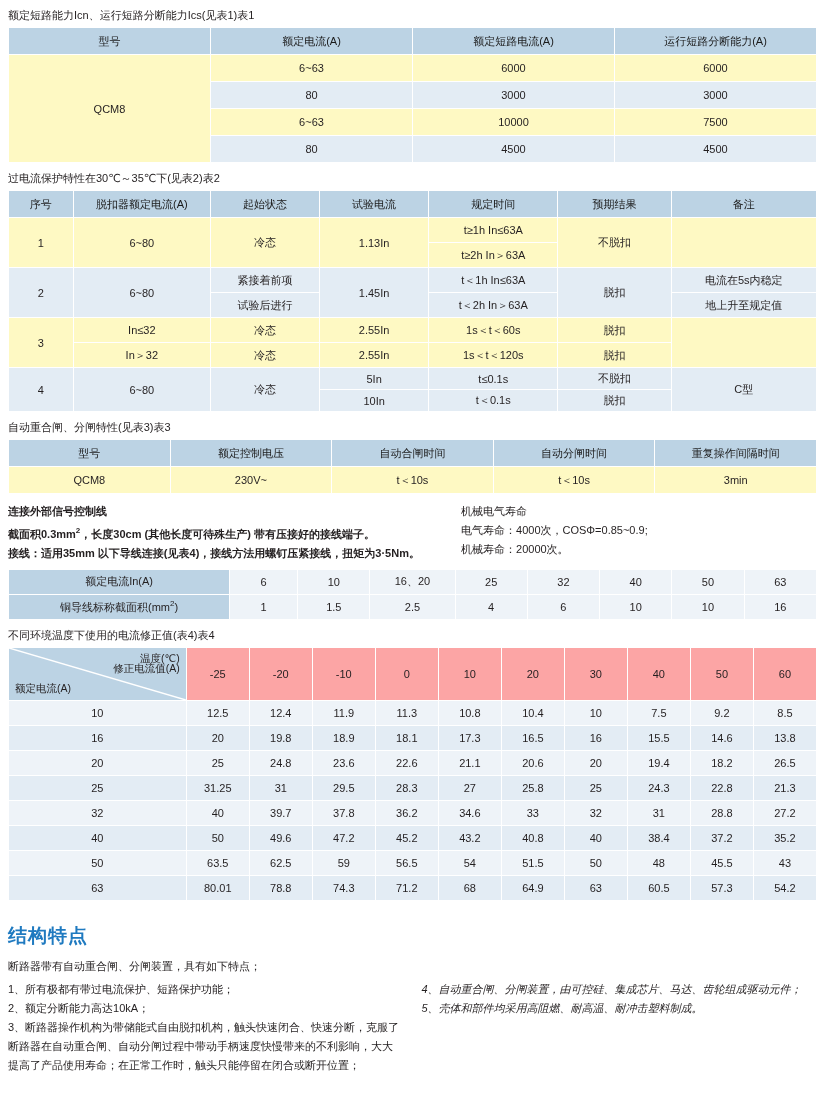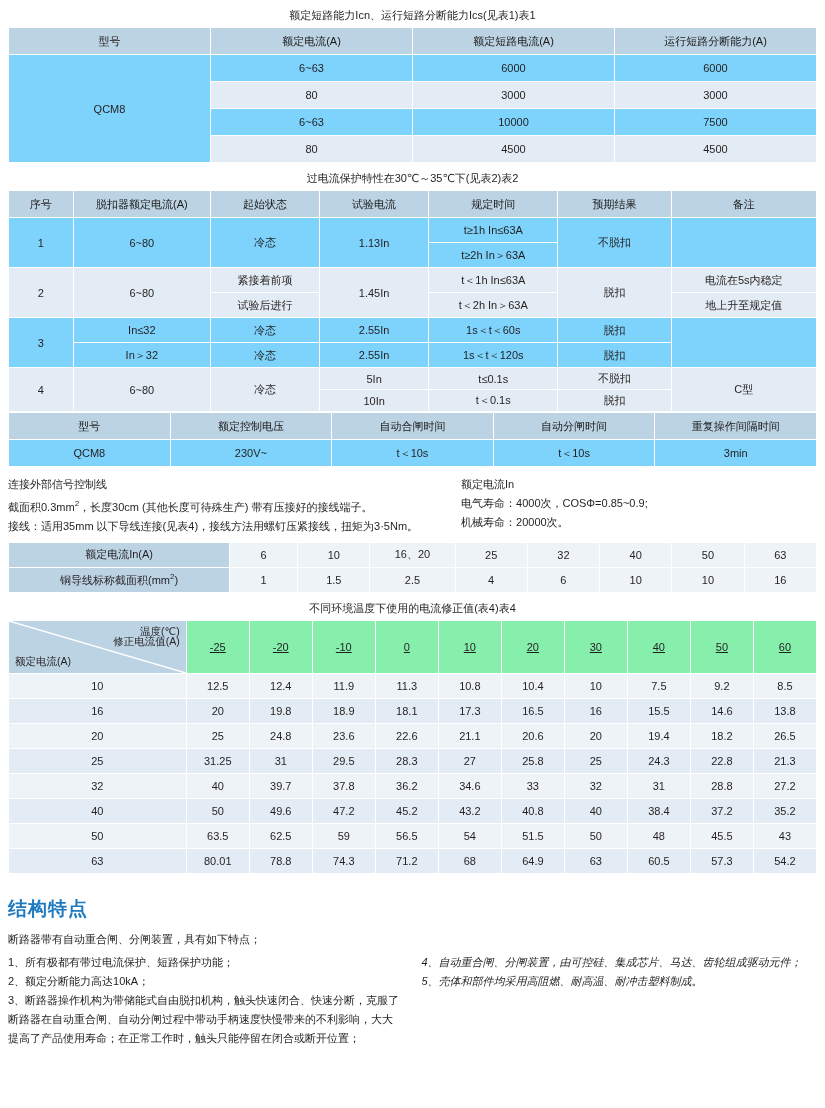--- a/index.html
+++ b/index.html
@@ -7,43 +7,43 @@
     width:825px;
     min-height:1108px;
     background:#ffffff;
     font-family:"Liberation Sans","DejaVu Sans",sans-serif;
     font-size:11px;
     color:#231f20;
     -webkit-font-smoothing:antialiased;
   }
   .page{width:825px;padding:0 0 10px 0;box-sizing:border-box;}
   .sec{margin:0 8px;}
-  .cap-row{display:flex;justify-content:center;align-items:flex-end;margin:8px 0 4px 0;font-size:11px;}
+  .cap-row{display:flex;justify-content:flex-start;align-items:flex-end;margin:8px 0 4px 0;font-size:11px;}
   .cap-left{color:#231f20;}
   .cap-right{color:#231f20;}
   table{border-collapse:collapse;width:100%;table-layout:fixed;}
   td,th{border:1px solid #ffffff;text-align:center;vertical-align:middle;font-weight:normal;font-size:11px;padding:0;}
   .hdr td{background:#bcd3e4;height:26px;color:#1a1a1a;}
-  .cell{background:#7dd3fc;height:26px;}
+  .cell{background:#fef9c3;height:26px;}
   .cell2{background:#e3ecf4;height:26px;}
   
   .t1 td{border:1px solid #ffffff;}
   
   .para{font-size:11px;line-height:19px;color:#231f20;}
   .two-col{display:flex;margin-top:8px;}
-  .col-l{width:56%;}
+  .col-l{width:56%;font-weight:bold;}
   .col-r{width:44%;}
   .sub{vertical-align:super;font-size:8px;}
   
   .wire td{height:24px;border:1px solid #ffffff;}
   .wire .lbl{background:#bcd3e4;text-align:center;}
   .wire .val{background:#eef3f8;}
   
   .temp td{height:24px;border:1px solid #ffffff;}
-  .temp .hd{background:#86efac;text-decoration:underline;}
+  .temp .hd{background:#fca5a5;}
   .temp .row-a{background:#eef3f8;}
   .temp .row-b{background:#e3ecf4;}
   .diag{position:relative;background:#bcd3e4;height:52px;}
   .diag .line{position:absolute;left:0;top:0;width:100%;height:100%;}
   .diag .t1x{position:absolute;right:6px;top:4px;font-size:10.5px;}
   .diag .t2x{position:absolute;left:6px;bottom:4px;font-size:10.5px;}
   .diag .t3x{position:absolute;right:6px;bottom:4px;font-size:10.5px;}
   h2.section-title{
     color:#1f7ac0;font-size:19px;margin:22px 0 8px 0;font-weight:bold;letter-spacing:1px;
   }
@@ -183,20 +183,24 @@
       <tr>
         <td class="cell2" style="height:21px">10In</td>
         <td class="cell2" style="height:21px">t＜0.1s</td>
         <td class="cell2" style="height:21px">脱扣</td>
       </tr>
     </tbody>
       </table>
   </div>
 
   <div class="sec">
+    <div class="cap-row">
+      <span class="cap-left">自动重合闸、分闸特性(见表3)</span>
+      <span class="cap-right">表3</span>
+    </div>
     <table class="t3">
       <colgroup>
           <col style="width:20%">
           <col style="width:20%">
           <col style="width:20%">
           <col style="width:20%">
           <col style="width:20%">
         </colgroup>
       <tbody>
           <tr class="hdr">
@@ -219,21 +223,21 @@
 
   <div class="sec two-col">
     <div class="col-l para">
       <div>连接外部信号控制线</div>
       <div>
         <span>截面积0.3mm</span><span class="sub">2</span><span>，长度30cm (其他长度可待殊生产) 带有压接好的接线端子。</span>
       </div>
       <div>接线：适用35mm 以下导线连接(见表4)，接线方法用螺钉压紧接线，扭矩为3·5Nm。</div>
     </div>
     <div class="col-r para">
-      <div>额定电流In</div>
+      <div>机械电气寿命</div>
       <div>电气寿命：4000次，COSΦ=0.85~0.9;</div>
       <div>机械寿命：20000次。</div>
     </div>
   </div>
 
   <div class="sec" style="margin-top:6px;">
     <table class="wire">
       <colgroup>
         <col style="width:26%">
           <col style="width:8%">

